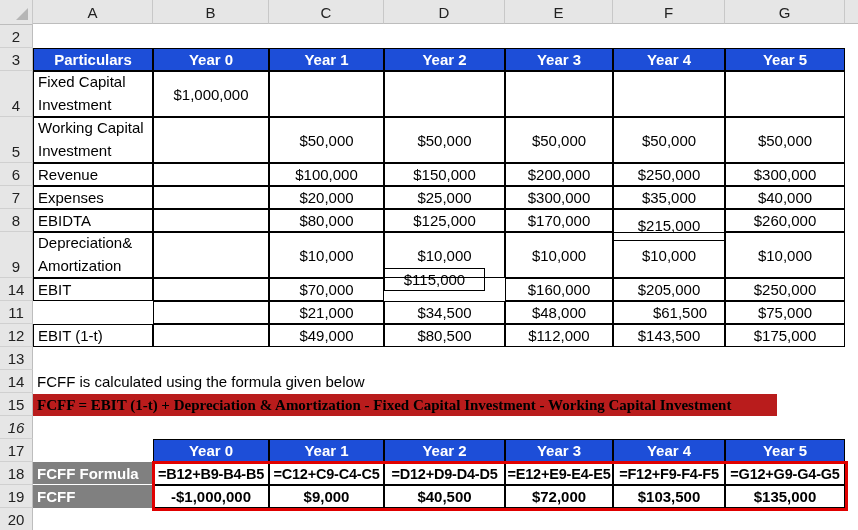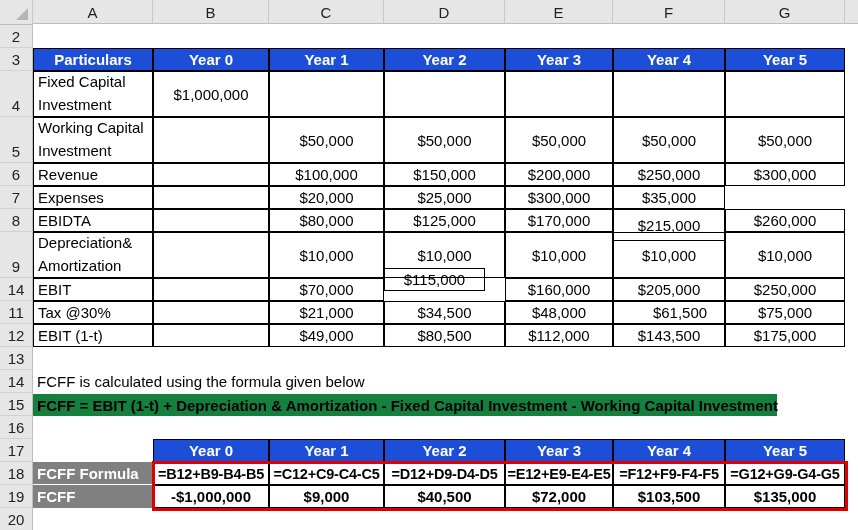--- a/index.html
+++ b/index.html
@@ -19,21 +19,21 @@
             display:flex; align-items:flex-end; justify-content:center; padding-bottom:2px; }
   .cell { position:absolute; box-sizing:border-box; font-size:15px;
           display:flex; align-items:center; overflow:visible; white-space:nowrap; }
   .cell.center { justify-content:center; }
   .cell.left { justify-content:flex-start; padding-left:4px; }
   .grid { border:1px solid #000; margin-left:-1px; margin-top:-1px; }
   .green { background:#1d4ed8; color:#ffffff; font-weight:bold; }
   .gray { background:#808080; color:#ffffff; font-weight:bold; }
   .bold { font-weight:bold; }
   .wrap { white-space:normal; line-height:23px; align-items:flex-end; }
-  .yellow { background:#15803d; font-weight:bold; }
+  .yellow { background:#b91c1c; font-weight:bold;font-family:Liberation Serif, serif; }
   .redbox { position:absolute; border:3px solid #e00000; box-sizing:border-box; pointer-events:none; }
   .formula { font-size:14.5px; font-weight:bold; letter-spacing:-0.2px; }
 </style>
 </head>
 <body>
 
 <div class="sheet">
 
   <div class="corner">
       <div class="tri"></div>
@@ -54,21 +54,21 @@
   <div class="rowhdr" style="top:163px;height:23px;">6</div>
   <div class="rowhdr" style="top:186px;height:23px;">7</div>
   <div class="rowhdr" style="top:209px;height:23px;">8</div>
   <div class="rowhdr" style="top:232px;height:46px;">9</div>
   <div class="rowhdr" style="top:278px;height:23px;">14</div>
   <div class="rowhdr" style="top:301px;height:23px;">11</div>
   <div class="rowhdr" style="top:324px;height:23px;">12</div>
   <div class="rowhdr" style="top:347px;height:23px;">13</div>
   <div class="rowhdr" style="top:370px;height:23px;">14</div>
   <div class="rowhdr" style="top:393px;height:23px;text-align:center;">15</div>
-  <div class="rowhdr" style="top:416px;height:23px;">16</div>
+  <div class="rowhdr" style="top:416px;height:23px;font-style:italic;">16</div>
   <div class="rowhdr" style="top:439px;height:23px;">17</div>
   <div class="rowhdr" style="top:462px;height:23px;">18</div>
   <div class="rowhdr" style="top:485px;height:23px;">19</div>
   <div class="rowhdr" style="top:508px;height:22px;border-bottom:none;">20</div>
 
   <div class="cell center grid green" style="left:34px;top:49px;width:120px;height:23px;">Particulars</div>
   <div class="cell center grid green" style="left:154px;top:49px;width:116px;height:23px;">Year 0</div>
   <div class="cell center grid green" style="left:270px;top:49px;width:115px;height:23px;">Year 1</div>
   <div class="cell center grid green" style="left:385px;top:49px;width:121px;height:23px;">Year 2</div>
   <div class="cell center grid green" style="left:506px;top:49px;width:108px;height:23px;">Year 3</div>
@@ -98,20 +98,21 @@
   <div class="cell center grid" style="left:506px;top:164px;width:108px;height:23px;">$200,000</div>
   <div class="cell center grid" style="left:614px;top:164px;width:112px;height:23px;">$250,000</div>
   <div class="cell center grid" style="left:726px;top:164px;width:120px;height:23px;">$300,000</div>
 
   <div class="cell left grid" style="left:34px;top:187px;width:120px;height:23px;">Expenses</div>
   <div class="cell center grid" style="left:154px;top:187px;width:116px;height:23px;"></div>
   <div class="cell center grid" style="left:270px;top:187px;width:115px;height:23px;">$20,000</div>
   <div class="cell center grid" style="left:385px;top:187px;width:121px;height:23px;">$25,000</div>
   <div class="cell center grid" style="left:506px;top:187px;width:108px;height:23px;">$300,000</div>
   <div class="cell center grid" style="left:614px;top:187px;width:112px;height:23px;">$35,000</div>
+  <div class="cell center grid" style="left:726px;top:187px;width:120px;height:23px;">$40,000</div>
 
   <div class="cell left grid" style="left:34px;top:210px;width:120px;height:23px;">EBIDTA</div>
   <div class="cell center grid" style="left:154px;top:210px;width:116px;height:23px;"></div>
   <div class="cell center grid" style="left:270px;top:210px;width:115px;height:23px;">$80,000</div>
   <div class="cell center grid" style="left:385px;top:210px;width:121px;height:23px;">$125,000</div>
   <div class="cell center grid" style="left:506px;top:210px;width:108px;height:23px;">$170,000</div>
   <div class="cell center grid" style="left:614px;top:210px;width:112px;height:32px;">$215,000</div>
   <div class="cell center grid" style="left:726px;top:210px;width:120px;height:23px;">$260,000</div>
 
   <div class="cell left grid wrap" style="left:34px;top:233px;width:120px;height:46px;">Depreciation&amp; Amortization</div>
@@ -123,21 +124,20 @@
   <div class="cell center grid" style="left:726px;top:233px;width:120px;height:46px;">$10,000</div>
 
   <div class="cell left grid" style="left:34px;top:279px;width:120px;height:23px;">EBIT</div>
   <div class="cell center grid" style="left:154px;top:279px;width:116px;height:23px;"></div>
   <div class="cell center grid" style="left:270px;top:279px;width:115px;height:23px;">$70,000</div>
   <div class="cell center grid" style="left:385px;top:269px;width:101px;height:23px;">$115,000</div>
   <div class="cell center grid" style="left:506px;top:279px;width:108px;height:23px;">$160,000</div>
   <div class="cell center grid" style="left:614px;top:279px;width:112px;height:23px;">$205,000</div>
   <div class="cell center grid" style="left:726px;top:279px;width:120px;height:23px;">$250,000</div>
 
-  <div class="cell left grid" style="left:34px;top:302px;width:120px;height:23px;">Tax @30%</div>
   <div class="cell center grid" style="left:154px;top:302px;width:116px;height:23px;"></div>
   <div class="cell center grid" style="left:270px;top:302px;width:115px;height:23px;">$21,000</div>
   <div class="cell center grid" style="left:385px;top:302px;width:121px;height:23px;">$34,500</div>
   <div class="cell center grid" style="left:506px;top:302px;width:108px;height:23px;">$48,000</div>
   <div class="cell center grid" style="left:614px;top:302px;width:112px;height:23px;padding-left:22px;">$61,500</div>
   <div class="cell center grid" style="left:726px;top:302px;width:120px;height:23px;">$75,000</div>
 
   <div class="cell left grid" style="left:34px;top:325px;width:120px;height:23px;">EBIT (1-t)</div>
   <div class="cell center grid" style="left:154px;top:325px;width:116px;height:23px;"></div>
   <div class="cell center grid" style="left:270px;top:325px;width:115px;height:23px;">$49,000</div>

